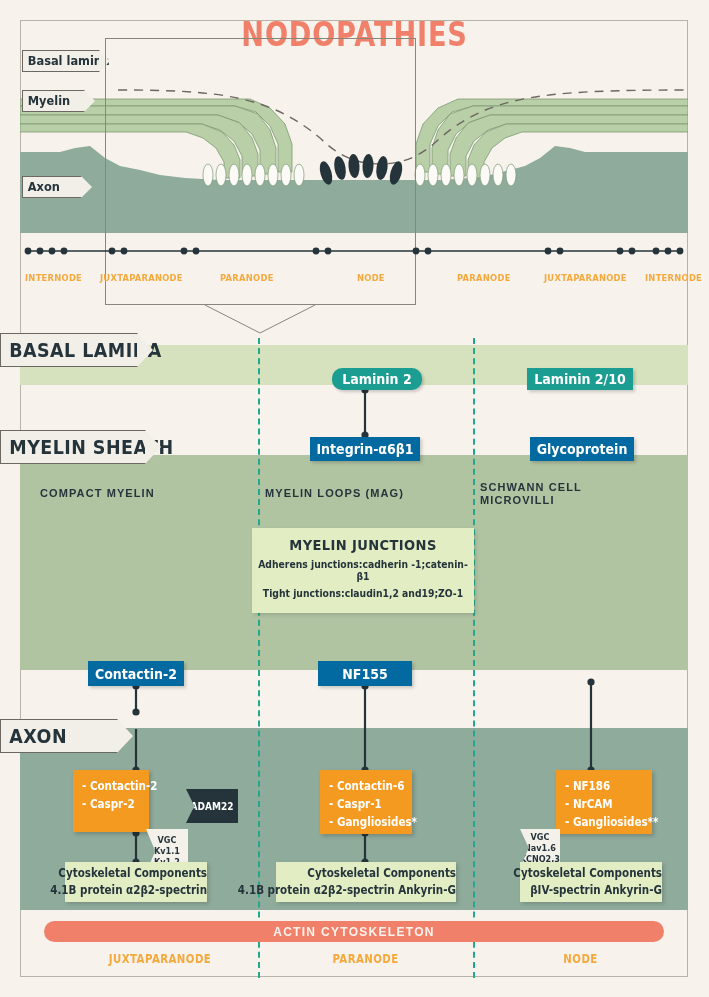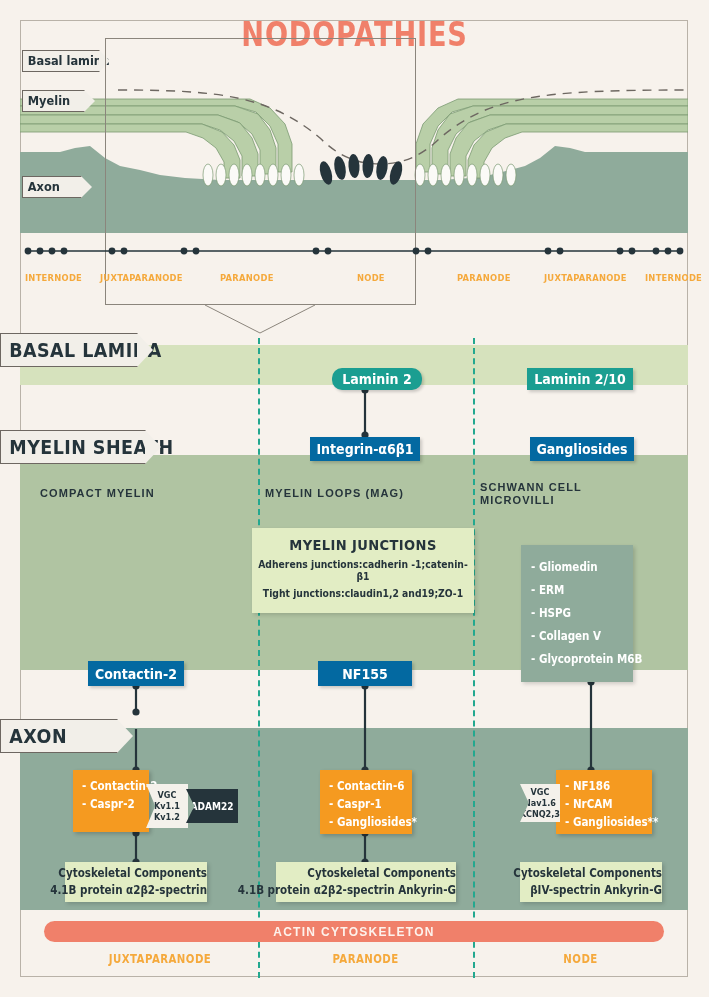--- a/index.html
+++ b/index.html
@@ -83,21 +83,21 @@
     font-size:11.5px;line-height:23px;white-space:nowrap;}
 
   
   .obox{position:absolute;background:#f59a20;box-shadow:2px 2px 4px rgba(0,0,0,.2);
     padding:7px 0 0 9px;box-sizing:border-box;}
   .obox div{color:#ffffff;font-family:"DejaVu Sans Condensed","DejaVu Sans",sans-serif;font-weight:bold;
     font-size:11.5px;line-height:18px;white-space:nowrap;}
 
   
   .vgc{position:absolute;background:#f4f1eb;box-shadow:1px 1px 2px rgba(0,0,0,.2);
-    display:flex;flex-direction:column;align-items:center;justify-content:center;}
+    display:flex;flex-direction:column;align-items:center;justify-content:center;margin-top:45px;}
   .vgc div{color:#25343b;font-family:"DejaVu Sans Condensed","DejaVu Sans",sans-serif;font-weight:bold;
     font-size:9px;line-height:11px;white-space:nowrap;}
   .vgc.chev-l{clip-path:polygon(0 0,100% 0,100% 100%,0 100%,22% 50%);}
   .adam{position:absolute;background:#25343b;box-shadow:1px 1px 2px rgba(0,0,0,.2);
     display:flex;align-items:center;justify-content:center;
     clip-path:polygon(0 0,100% 0,100% 100%,0 100%,16% 50%);}
   .adam span{color:#fff;font-family:"DejaVu Sans Condensed","DejaVu Sans",sans-serif;font-weight:bold;font-size:10px;}
 
   
   .cyto{position:absolute;background:#e2edc4;box-shadow:2px 2px 4px rgba(0,0,0,.16);
@@ -289,42 +289,35 @@
 
     <line x1="591" y1="682" x2="591" y2="770" stroke="#25343b" stroke-width="2.2"></line>
     <circle cx="591" cy="682" r="3.6" fill="#25343b"></circle>
       <circle cx="591" cy="770" r="3.6" fill="#25343b"></circle>
   </svg>
 
   <div class="pill teal" style="left:332px;top:368px;width:90px;height:22px;border-radius:10px;">Laminin 2</div>
   <div class="pill teal" style="left:527px;top:368px;width:106px;height:22px;">Laminin 2/10</div>
 
   <div class="pill grey" style="left:310px;top:437px;width:110px;height:24px;">Integrin-α6β1</div>
-  <div class="pill grey" style="left:530px;top:437px;width:104px;height:24px;">Gangliosides</div>
+  <div class="pill grey" style="left:530px;top:437px;width:104px;height:24px;">Glycoprotein</div>
 
   <div class="cap" style="left:40px;top:487px;width:200px;">COMPACT MYELIN</div>
   <div class="cap" style="left:265px;top:487px;width:200px;">MYELIN LOOPS (MAG)</div>
   <div class="cap" style="left:480px;top:481px;width:200px;">
     <div>SCHWANN CELL</div>
     <div>MICROVILLI</div>
   </div>
 
   <div class="mj">
     <div class="mj-t">MYELIN JUNCTIONS</div>
     <div class="mj-l">Adherens junctions:cadherin -1;catenin-β1</div>
     <div class="mj-l">Tight junctions:claudin1,2 and19;ZO-1</div>
   </div>
 
-  <div class="mvbox">
-    <div>- Gliomedin</div>
-    <div>- ERM</div>
-    <div>- HSPG</div>
-    <div>- Collagen V</div>
-    <div>- Glycoprotein M6B</div>
-  </div>
 
   <div class="pill grey" style="left:88px;top:661px;width:96px;height:25px;">Contactin-2</div>
   <div class="pill grey" style="left:318px;top:661px;width:94px;height:25px;">NF155</div>
 
   <div class="obox" style="left:73px;top:770px;width:76px;height:62px;">
     <div>- Contactin-2</div>
     <div>- Caspr-2</div>
   </div>
   <div class="vgc chev-l" style="left:146px;top:784px;width:42px;height:44px;">
     <div>VGC</div>

